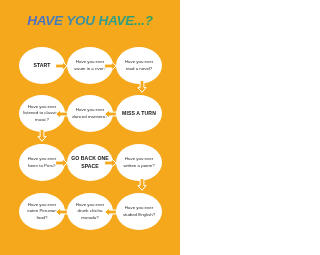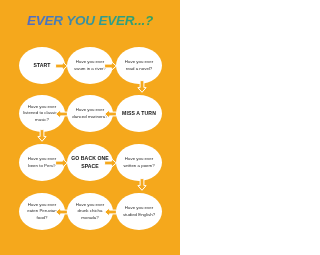--- a/index.html
+++ b/index.html
@@ -94,21 +94,21 @@
   .va-left  { left: 37px; }
   .vr0 { top: 80px; }
   .vr1 { top: 129px; }
   .vr2 { top: 178px; }
 </style>
 </head>
 <body>
 
 <div id="board">
 
-  <div id="title">EVER YOU EVER...?</div>
+  <div id="title">HAVE YOU HAVE...?</div>
 
   <div class="cell special c0 r0">
     <span class="txt">START</span>
   </div>
   <div class="harrow ha-x1 hr0">
     <svg width="13" height="10" viewBox="0 0 13 10">
         <path d="M0.6 3.1 L7.6 3.1 L7.6 0.9 L12.3 5 L7.6 9.1 L7.6 6.9 L0.6 6.9 Z" fill="#F5A81C" stroke="#FFFFFF" stroke-width="1"></path>
       </svg>
   </div>
   <div class="cell c1 r0">

